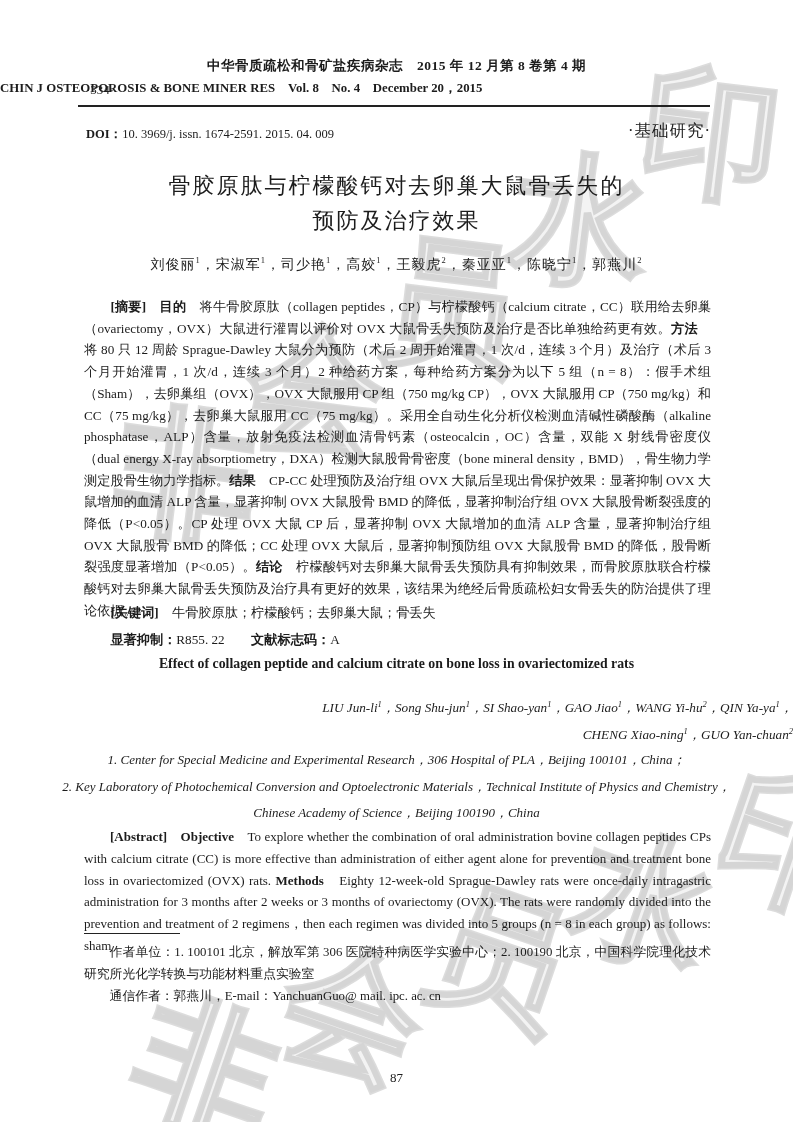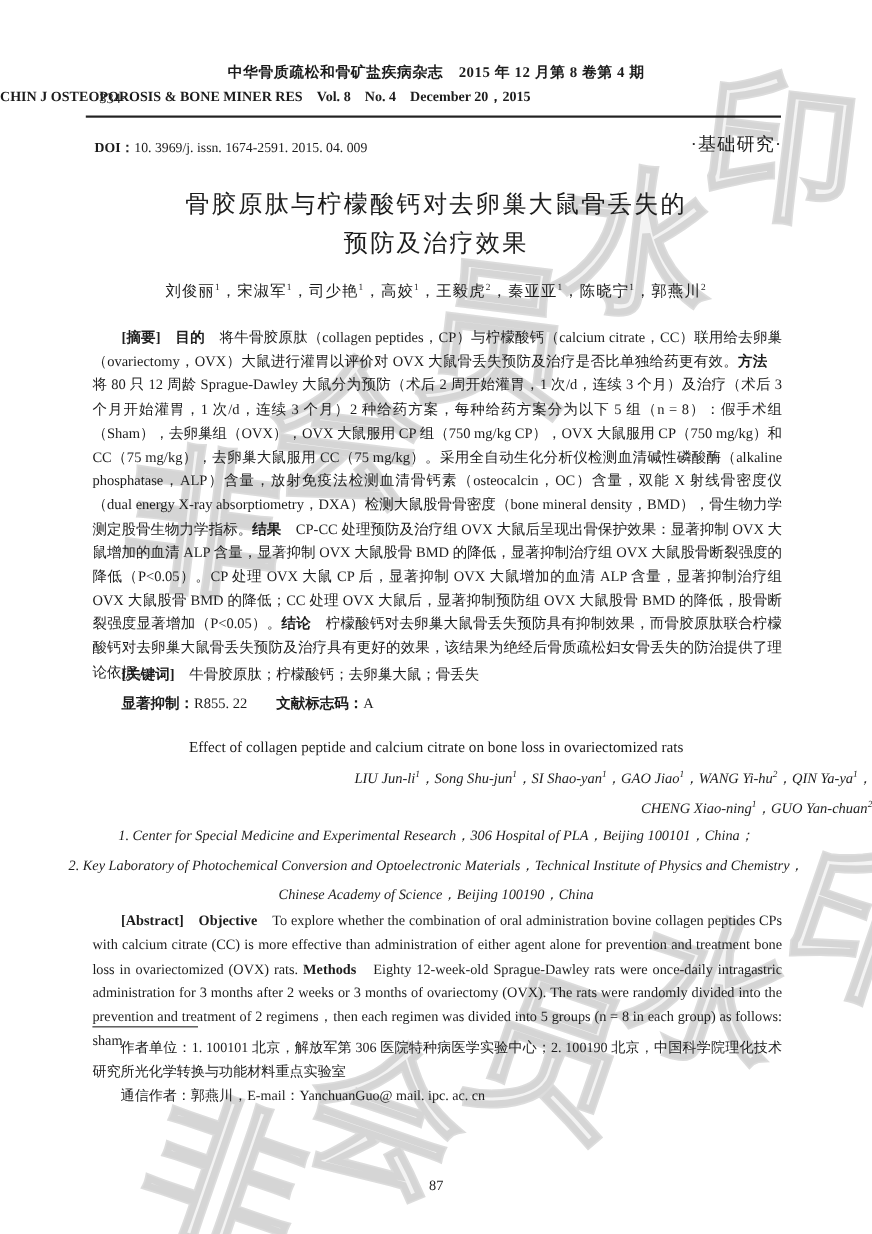--- a/index.html
+++ b/index.html
@@ -43,21 +43,21 @@
   
   .title-cn{top:168px;left:0;width:100%;text-align:center;font-size:22px;line-height:35px;letter-spacing:2px;}
   .authors-cn{top:256px;left:0;width:100%;text-align:center;font-size:14px;letter-spacing:1px;}
 
   
   .abstract-cn{top:296px;left:84px;width:627px;font-size:13.2px;line-height:21.7px;text-align:justify;text-indent:2em;}
   .keywords-line{top:604px;left:84px;width:627px;font-size:13.2px;text-indent:2em;}
   .clc-line{top:631px;left:84px;width:627px;font-size:13.2px;text-indent:2em;}
 
   
-  .title-en{top:656px;left:0;width:100%;text-align:center;font-size:13.8px;font-weight:normal;margin-top:16px;}
+  .title-en{top:656px;left:0;width:100%;text-align:center;font-size:13.8px;font-weight:bold;}
   .authors-en{top:694px;left:0;width:100%;text-align:right;font-style:italic;font-size:13.2px;line-height:27px;}
   .affils-en{top:747px;left:0;width:100%;text-align:center;font-style:italic;font-size:13px;line-height:26.5px;}
   .abstract-en{top:826px;left:84px;width:627px;font-size:13px;line-height:21.8px;text-align:justify;text-indent:2em;}
 
   
   .footnote-rule{top:933px;left:84px;width:96px;border-top:1.5px solid #222;height:0;}
   .footnote{top:941px;left:84px;width:627px;font-size:12.8px;line-height:22px;text-align:justify;}
   .footnote p{margin:0;text-indent:2em;}
 
   .pagenum{top:1070px;left:0;width:100%;text-align:center;font-size:13px;}

